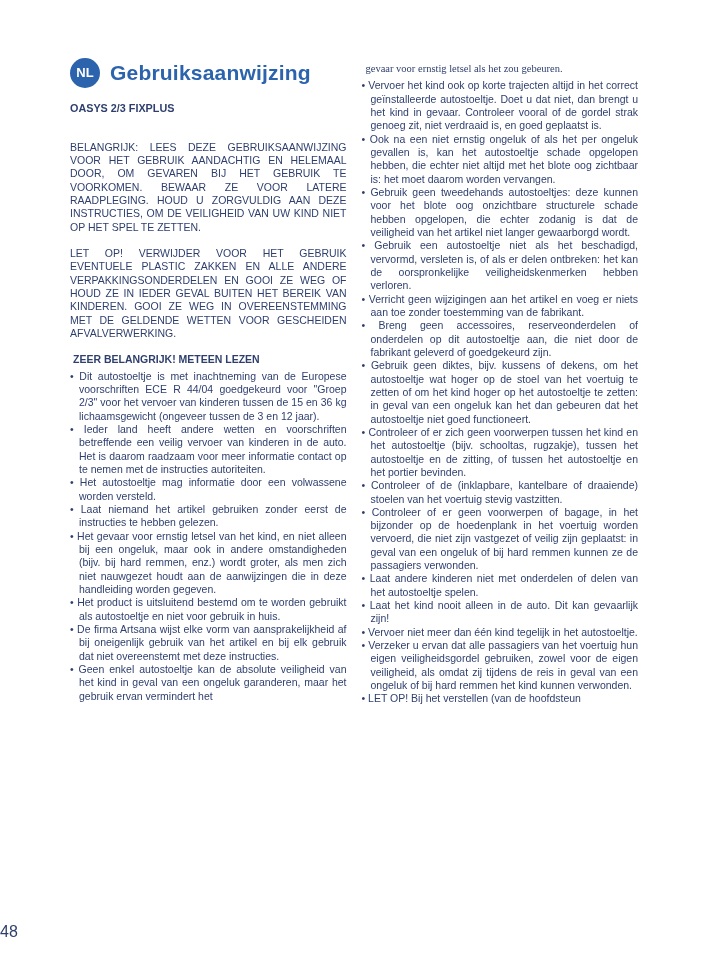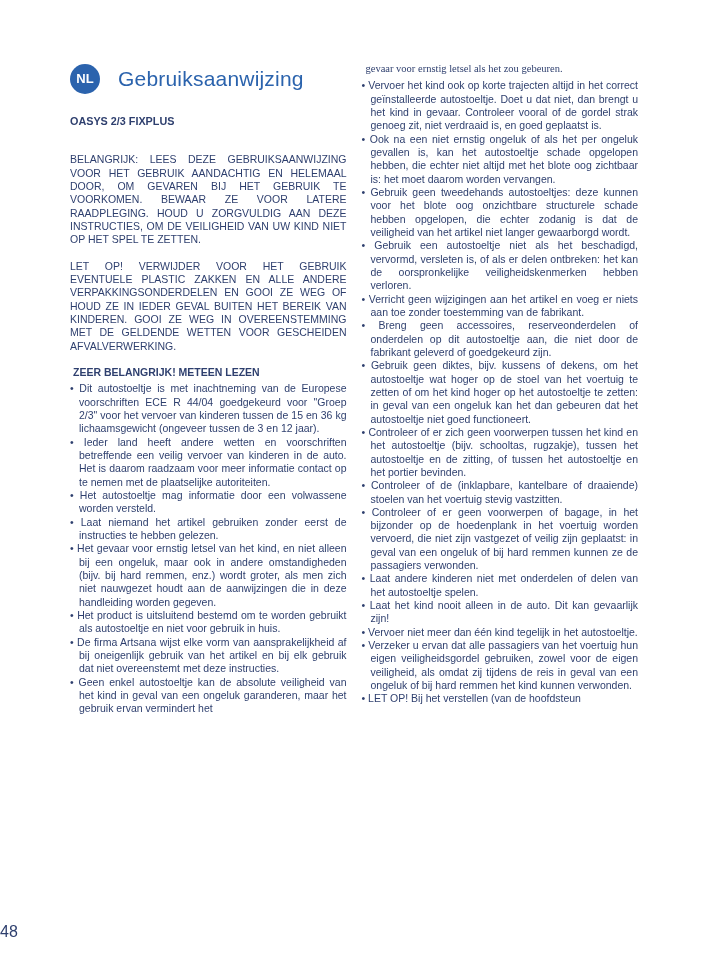--- a/index.html
+++ b/index.html
@@ -43,23 +43,23 @@
     background: var(--brand_blue, #2b63ad);
     color: #ffffff;
     font-weight: bold;
     font-size: 13px;
     display: flex;
     align-items: center;
     justify-content: center;
     flex: 0 0 auto;
   }
   .title {
-    margin: 8px;
+    margin: 0;
     font-size: 21px;
-    font-weight: normal;
+    font-weight: bold;
     color: var(--brand_blue, #2b63ad);
     letter-spacing: 0.2px;
     white-space: nowrap;
   }
   .product-heading {
     margin: 0 0 25px 0;
     font-size: 10.8px;
     font-weight: bold;
     text-align: left;
   }
@@ -109,21 +109,21 @@
       <div class="header">
         <div class="badge">NL</div>
         <h1 class="title">Gebruiksaanwijzing</h1>
       </div>
       <h2 class="product-heading">OASYS 2/3 FIXPLUS</h2>
       <p class="para">BELANGRIJK: LEES DEZE GEBRUIKSAANWIJZING VOOR HET GEBRUIK AANDACHTIG EN HELEMAAL DOOR, OM GEVAREN BIJ HET GEBRUIK TE VOORKOMEN. BEWAAR ZE VOOR LATERE RAADPLEGING. HOUD U ZORGVULDIG AAN DEZE INSTRUCTIES, OM DE VEILIGHEID VAN UW KIND NIET OP HET SPEL TE ZETTEN.</p>
       <p class="para">LET OP! VERWIJDER VOOR HET GEBRUIK EVENTUELE PLASTIC ZAKKEN EN ALLE ANDERE VERPAKKINGSONDERDELEN EN GOOI ZE WEG OF HOUD ZE IN IEDER GEVAL BUITEN HET BEREIK VAN KINDEREN. GOOI ZE WEG IN OVEREENSTEMMING MET DE GELDENDE WETTEN VOOR GESCHEIDEN AFVALVERWERKING.</p>
       <h3 class="section-heading">ZEER BELANGRIJK! METEEN LEZEN</h3>
       <ul class="bullets">
           <li>Dit autostoeltje is met inachtneming van de Europese voorschriften ECE R 44/04 goedgekeurd voor "Groep 2/3" voor het vervoer van kinderen tussen de 15 en 36 kg lichaamsgewicht (ongeveer tussen de 3 en 12 jaar).</li>
-          <li>Ieder land heeft andere wetten en voorschriften betreffende een veilig vervoer van kinderen in de auto. Het is daarom raadzaam voor meer informatie contact op te nemen met de plaatselijke autoriteiten.</li>
+          <li>Ieder land heeft andere wetten en voorschriften betreffende een veilig vervoer van kinderen in de auto. Het is daarom raadzaam voor meer informatie contact op te nemen met de instructies autoriteiten.</li>
           <li>Het autostoeltje mag informatie door een volwassene worden versteld.</li>
           <li>Laat niemand het artikel gebruiken zonder eerst de instructies te hebben gelezen.</li>
           <li>Het gevaar voor ernstig letsel van het kind, en niet alleen bij een ongeluk, maar ook in andere omstandigheden (bijv. bij hard remmen, enz.) wordt groter, als men zich niet nauwgezet houdt aan de aanwijzingen die in deze handleiding worden gegeven.</li>
           <li>Het product is uitsluitend bestemd om te worden gebruikt als autostoeltje en niet voor gebruik in huis.</li>
           <li>De firma Artsana wijst elke vorm van aansprakelijkheid af bij oneigenlijk gebruik van het artikel en bij elk gebruik dat niet overeenstemt met deze instructies.</li>
           <li>Geen enkel autostoeltje kan de absolute veiligheid van het kind in geval van een ongeluk garanderen, maar het gebruik ervan vermindert het</li>
         </ul>
     </div>
 
     <div class="column right">

